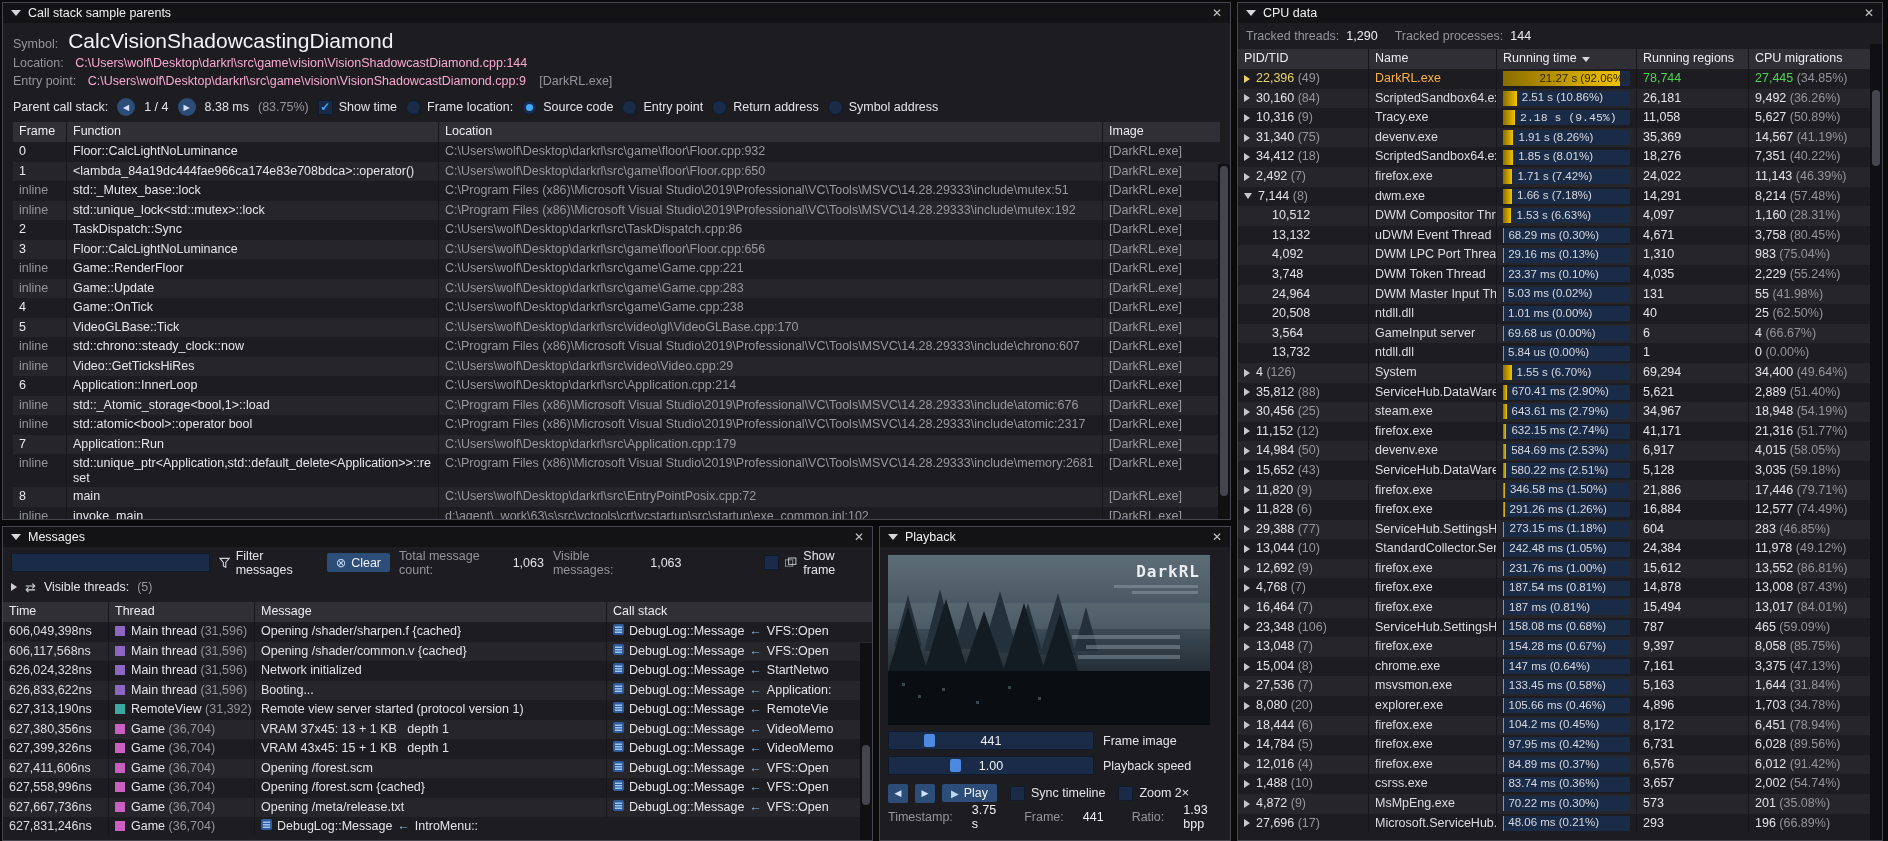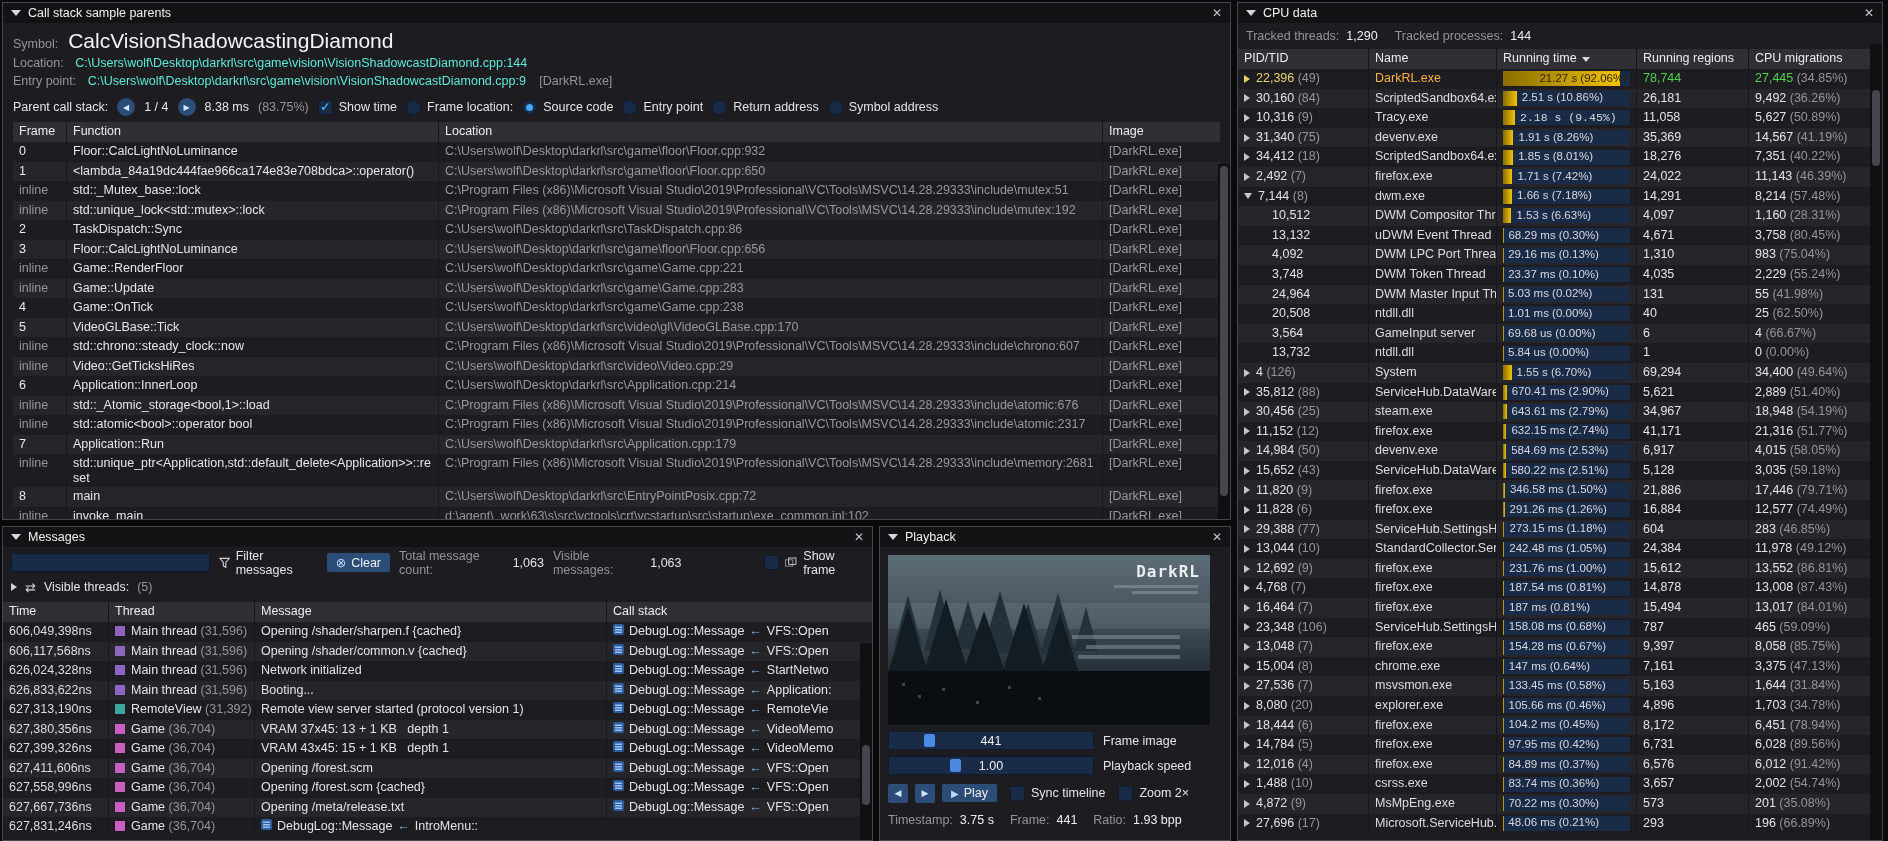--- a/index.html
+++ b/index.html
@@ -29,21 +29,21 @@
 .vscroll{position:absolute;width:12px;background:#101013;z-index:5;}
 .vscroll .thumb{position:absolute;left:2px;right:2px;background:#45454d;border-radius:5px;}
 
 
 #win-callstack{left:2px;top:2px;width:1229px;height:518px;}
 .cs-body{flex:1;display:flex;flex-direction:column;padding-top:6px;overflow:hidden;position:relative;}
 .sym-line{padding:0 10px;display:flex;align-items:baseline;gap:10px;height:26px;}
 .sym-name{font-size:21px;color:#f4f4f6;}
 .info-line{padding:1px 10px;height:18px;}
 .info-line .lbl{color:#94949c;margin-right:8px;}
-.info-line .path{color:#5eead4;margin-right:10px;text-align:center;}
+.info-line .path{color:#f9a8d4;margin-right:10px;text-align:center;}
 .cs-controls{display:flex;align-items:center;gap:9px;padding:7px 10px 6px;height:31px;}
 .navbtn{width:18px;height:18px;border-radius:50%;background:#2b4d77;color:#d3e5ff;font-size:8px;display:inline-flex;align-items:center;justify-content:center;flex:0 0 auto;}
 .cs-table{flex:1;display:flex;flex-direction:column;overflow:hidden;margin:0 10px;}
 .cs-col-frame{width:54px;}
 .cs-col-fn{width:372px;}
 .cs-col-loc{width:664px;}
 .cs-col-img{flex:1;}
 .cs-row{min-height:19.5px;}
 .cs-row .cs-col-fn{color:#e6e6ea;}
 .cs-row .cs-col-loc,.cs-row .cs-col-img{color:#97979e;}
@@ -73,21 +73,21 @@
 .pb-body{padding:8px;display:flex;flex-direction:column;flex:1;overflow:hidden;}
 .pb-image{position:relative;width:322px;height:170px;background:#1a2026;overflow:hidden;flex:0 0 auto;}
 .pb-logo{position:absolute;top:7px;right:10px;font-family:"DejaVu Sans Mono",monospace;font-weight:bold;font-size:16px;letter-spacing:1px;color:#eceff1;}
 .pb-deco{position:absolute;background:#9fb0ba;opacity:0.4;}
 .slider-row{display:flex;align-items:center;gap:9px;margin-top:6px;height:19px;}
 .slider{position:relative;width:206px;height:19px;background:#1a2b47;border:1px solid #0f1a2c;flex:0 0 auto;}
 .slider .grab{position:absolute;top:2px;bottom:2px;width:11px;background:#4b8ae0;border-radius:2px;}
 .slider .slider-value{position:absolute;left:0;right:0;text-align:center;top:50%;transform:translateY(-50%);color:#f0f0f0;}
 .pb-buttons{display:flex;align-items:center;gap:7px;margin-top:8px;height:20px;}
 .sqbtn{width:20px;height:19px;background:#2b4d77;border-radius:2px;color:#d3e5ff;font-size:9px;display:inline-flex;align-items:center;justify-content:center;flex:0 0 auto;}
-.pb-status{display:flex;gap:7px;align-items:center;margin-top:10px;}
+.pb-status{display:flex;gap:19px;align-items:center;}
 .pb-status .val{margin-right:9px;color:#eeeef2;}
 
 
 #win-cpu{left:1237px;top:2px;width:646px;height:839px;}
 .cpu-body{flex:1;display:flex;flex-direction:column;overflow:hidden;position:relative;}
 .cpu-info{display:flex;gap:7px;align-items:center;padding:6px 8px;height:26px;}
 .cpu-info .val{margin-right:10px;color:#eeeef2;}
 .cpu-col-pid{width:131px;display:flex;align-items:center;}
 .cpu-col-name{width:128px;}
 .cpu-col-time{width:140px;}

